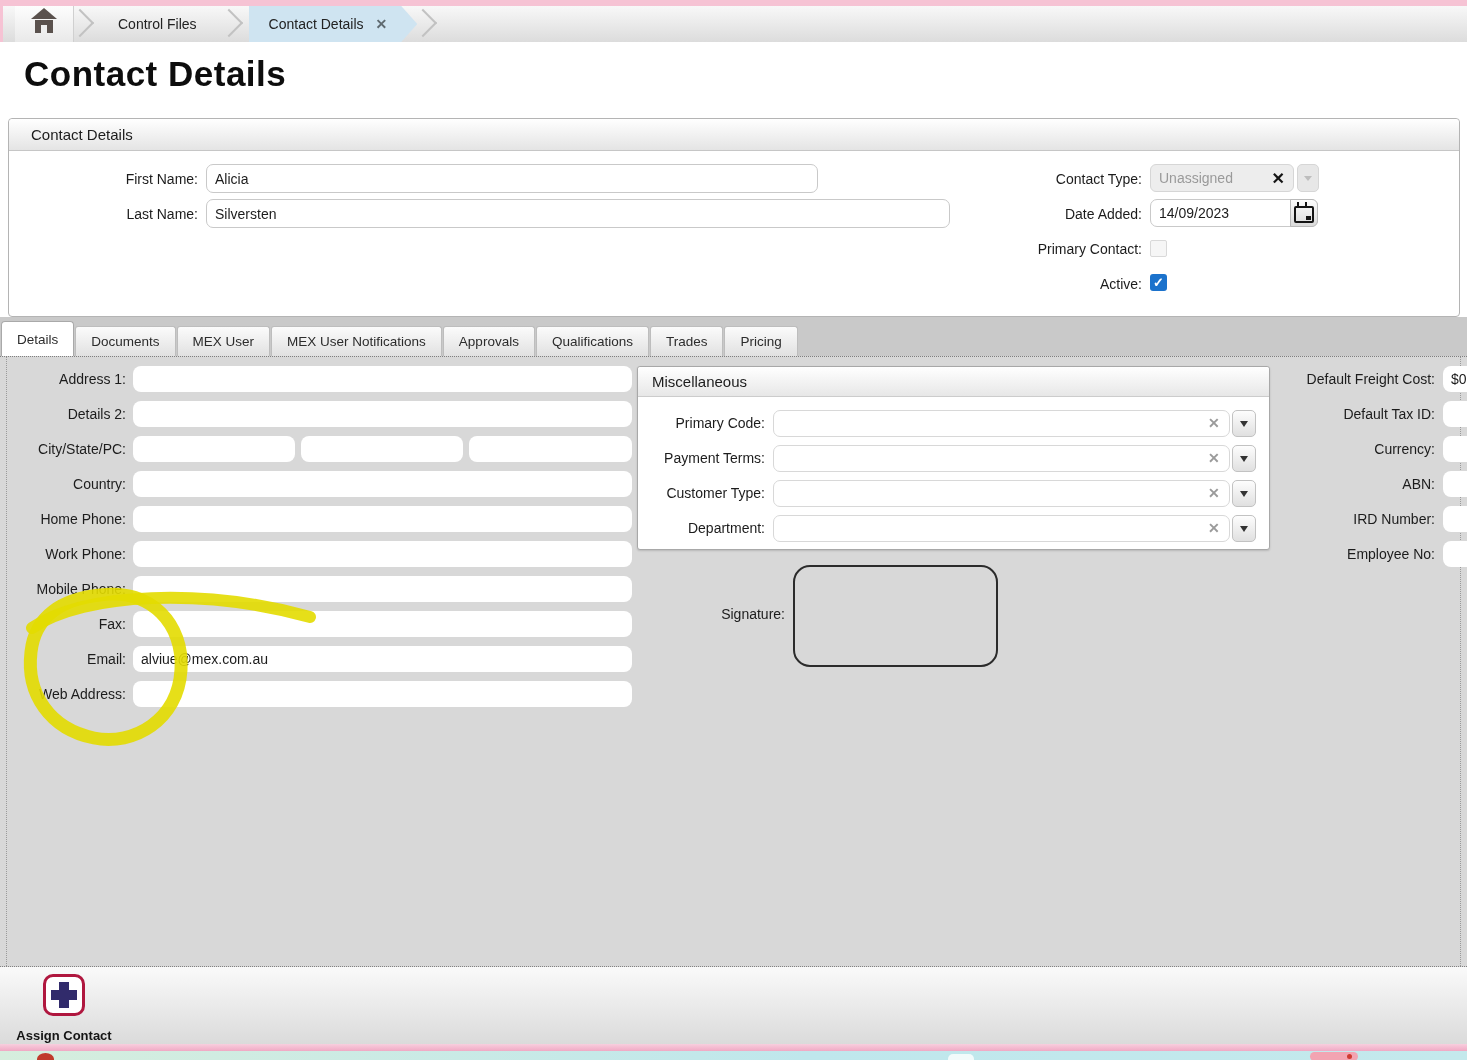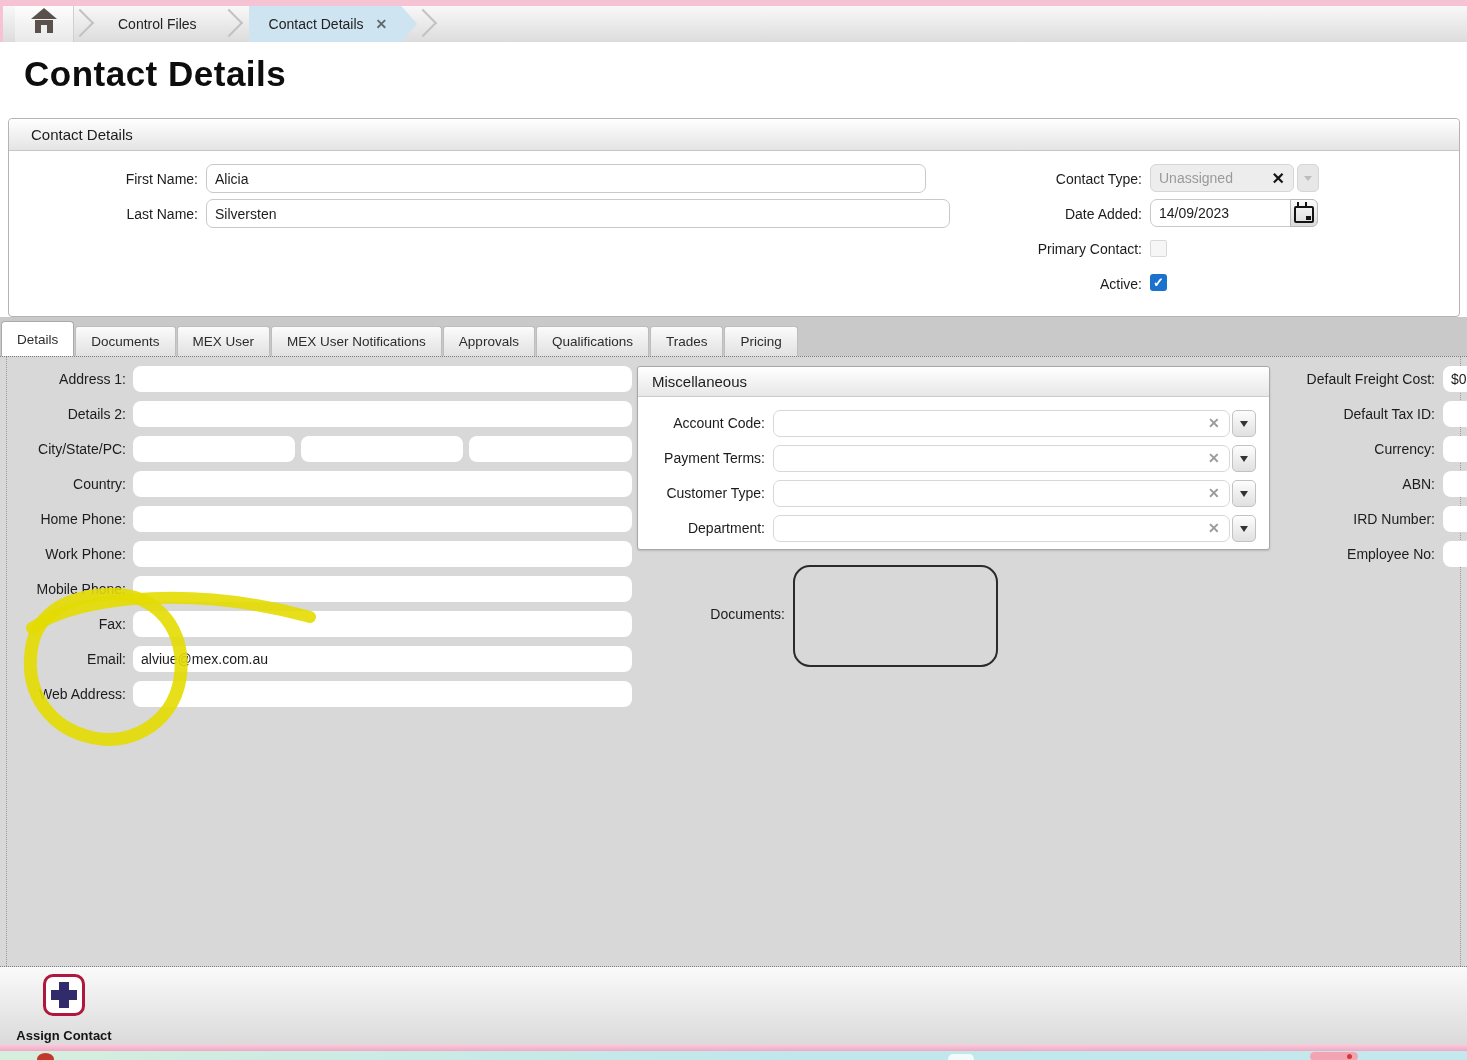--- a/index.html
+++ b/index.html
@@ -137,21 +137,21 @@
 
   <div class="title-bar">
     <div class="page-title">Contact Details</div>
   </div>
 
   <div class="cd-panel">
     <div class="panel-hd">Contact Details</div>
   </div>
 
   <div class="lbl" style="left:60px;top:171px;width:138px;">First Name:</div>
-  <input class="fld fld-white" style="left: 206px; top: 164px; width: 720px; height: 29px;" value="Alicia">
+  <input class="fld fld-white" style="left: 206px; top: 164px; width: 612px; height: 29px;" value="Alicia">
 
   <div class="lbl" style="left:60px;top:206px;width:138px;">Last Name:</div>
   <input class="fld fld-white" style="left: 206px; top: 199px; width: 744px; height: 29px;" value="Silversten">
 
   <div class="lbl" style="left:990px;top:171px;width:152px;">Contact Type:</div>
   <div class="ctype">
     <div class="ctype-field">
       <span class="ctype-val">Unassigned</span>
       <span class="ctype-x">✕</span>
     </div>
@@ -222,21 +222,21 @@
   <div class="lbl" style="left:0;top:651px;width:126px;">Email:</div>
   <input class="fld fld-gray" style="left: 133px; top: 646px; width: 499px; height: 26px;" value="alviue@mex.com.au">
 
   <div class="lbl" style="left:0;top:686px;width:126px;">Web Address:</div>
   <input class="fld fld-gray" style="left: 133px; top: 681px; width: 499px; height: 26px;" value="">
 
   <div class="misc-panel">
     <div class="misc-hd">Miscellaneous</div>
   </div>
 
-  <div class="lbl" style="left:635px;top:415px;width:130px;">Account Code:</div>
+  <div class="lbl" style="left:635px;top:415px;width:130px;">Primary Code:</div>
   <input class="fld fld-white" style="left: 773px; top: 410px; width: 457px; height: 27px; border-color: rgb(216, 216, 216);" value="">
   <span class="combo-x" style="left:1208px;top:415px;">✕</span>
   <div class="dd-btn" style="left:1232px;top:410px;">
       <span class="tri"></span>
     </div>
 
   <div class="lbl" style="left:635px;top:450px;width:130px;">Payment Terms:</div>
   <input class="fld fld-white" style="left: 773px; top: 445px; width: 457px; height: 27px; border-color: rgb(216, 216, 216);" value="">
   <span class="combo-x" style="left:1208px;top:450px;">✕</span>
   <div class="dd-btn" style="left:1232px;top:445px;">
@@ -250,21 +250,21 @@
       <span class="tri"></span>
     </div>
 
   <div class="lbl" style="left:635px;top:520px;width:130px;">Department:</div>
   <input class="fld fld-white" style="left: 773px; top: 515px; width: 457px; height: 27px; border-color: rgb(216, 216, 216);" value="">
   <span class="combo-x" style="left:1208px;top:520px;">✕</span>
   <div class="dd-btn" style="left:1232px;top:515px;">
       <span class="tri"></span>
     </div>
 
-  <div class="lbl" style="left:655px;top:606px;width:130px;">Documents:</div>
+  <div class="lbl" style="left:655px;top:606px;width:130px;">Signature:</div>
   <div class="sig-box"></div>
 
   <div class="lbl" style="left:1275px;top:371px;width:160px;">Default Freight Cost:</div>
   <input class="fld fld-gray" style="left: 1443px; top: 366px; width: 60px; height: 26px;" value="$0">
 
   <div class="lbl" style="left:1275px;top:406px;width:160px;">Default Tax ID:</div>
   <input class="fld fld-gray" style="left: 1443px; top: 401px; width: 60px; height: 26px;" value="">
 
   <div class="lbl" style="left:1275px;top:441px;width:160px;">Currency:</div>
   <input class="fld fld-gray" style="left: 1443px; top: 436px; width: 60px; height: 26px;" value="">

